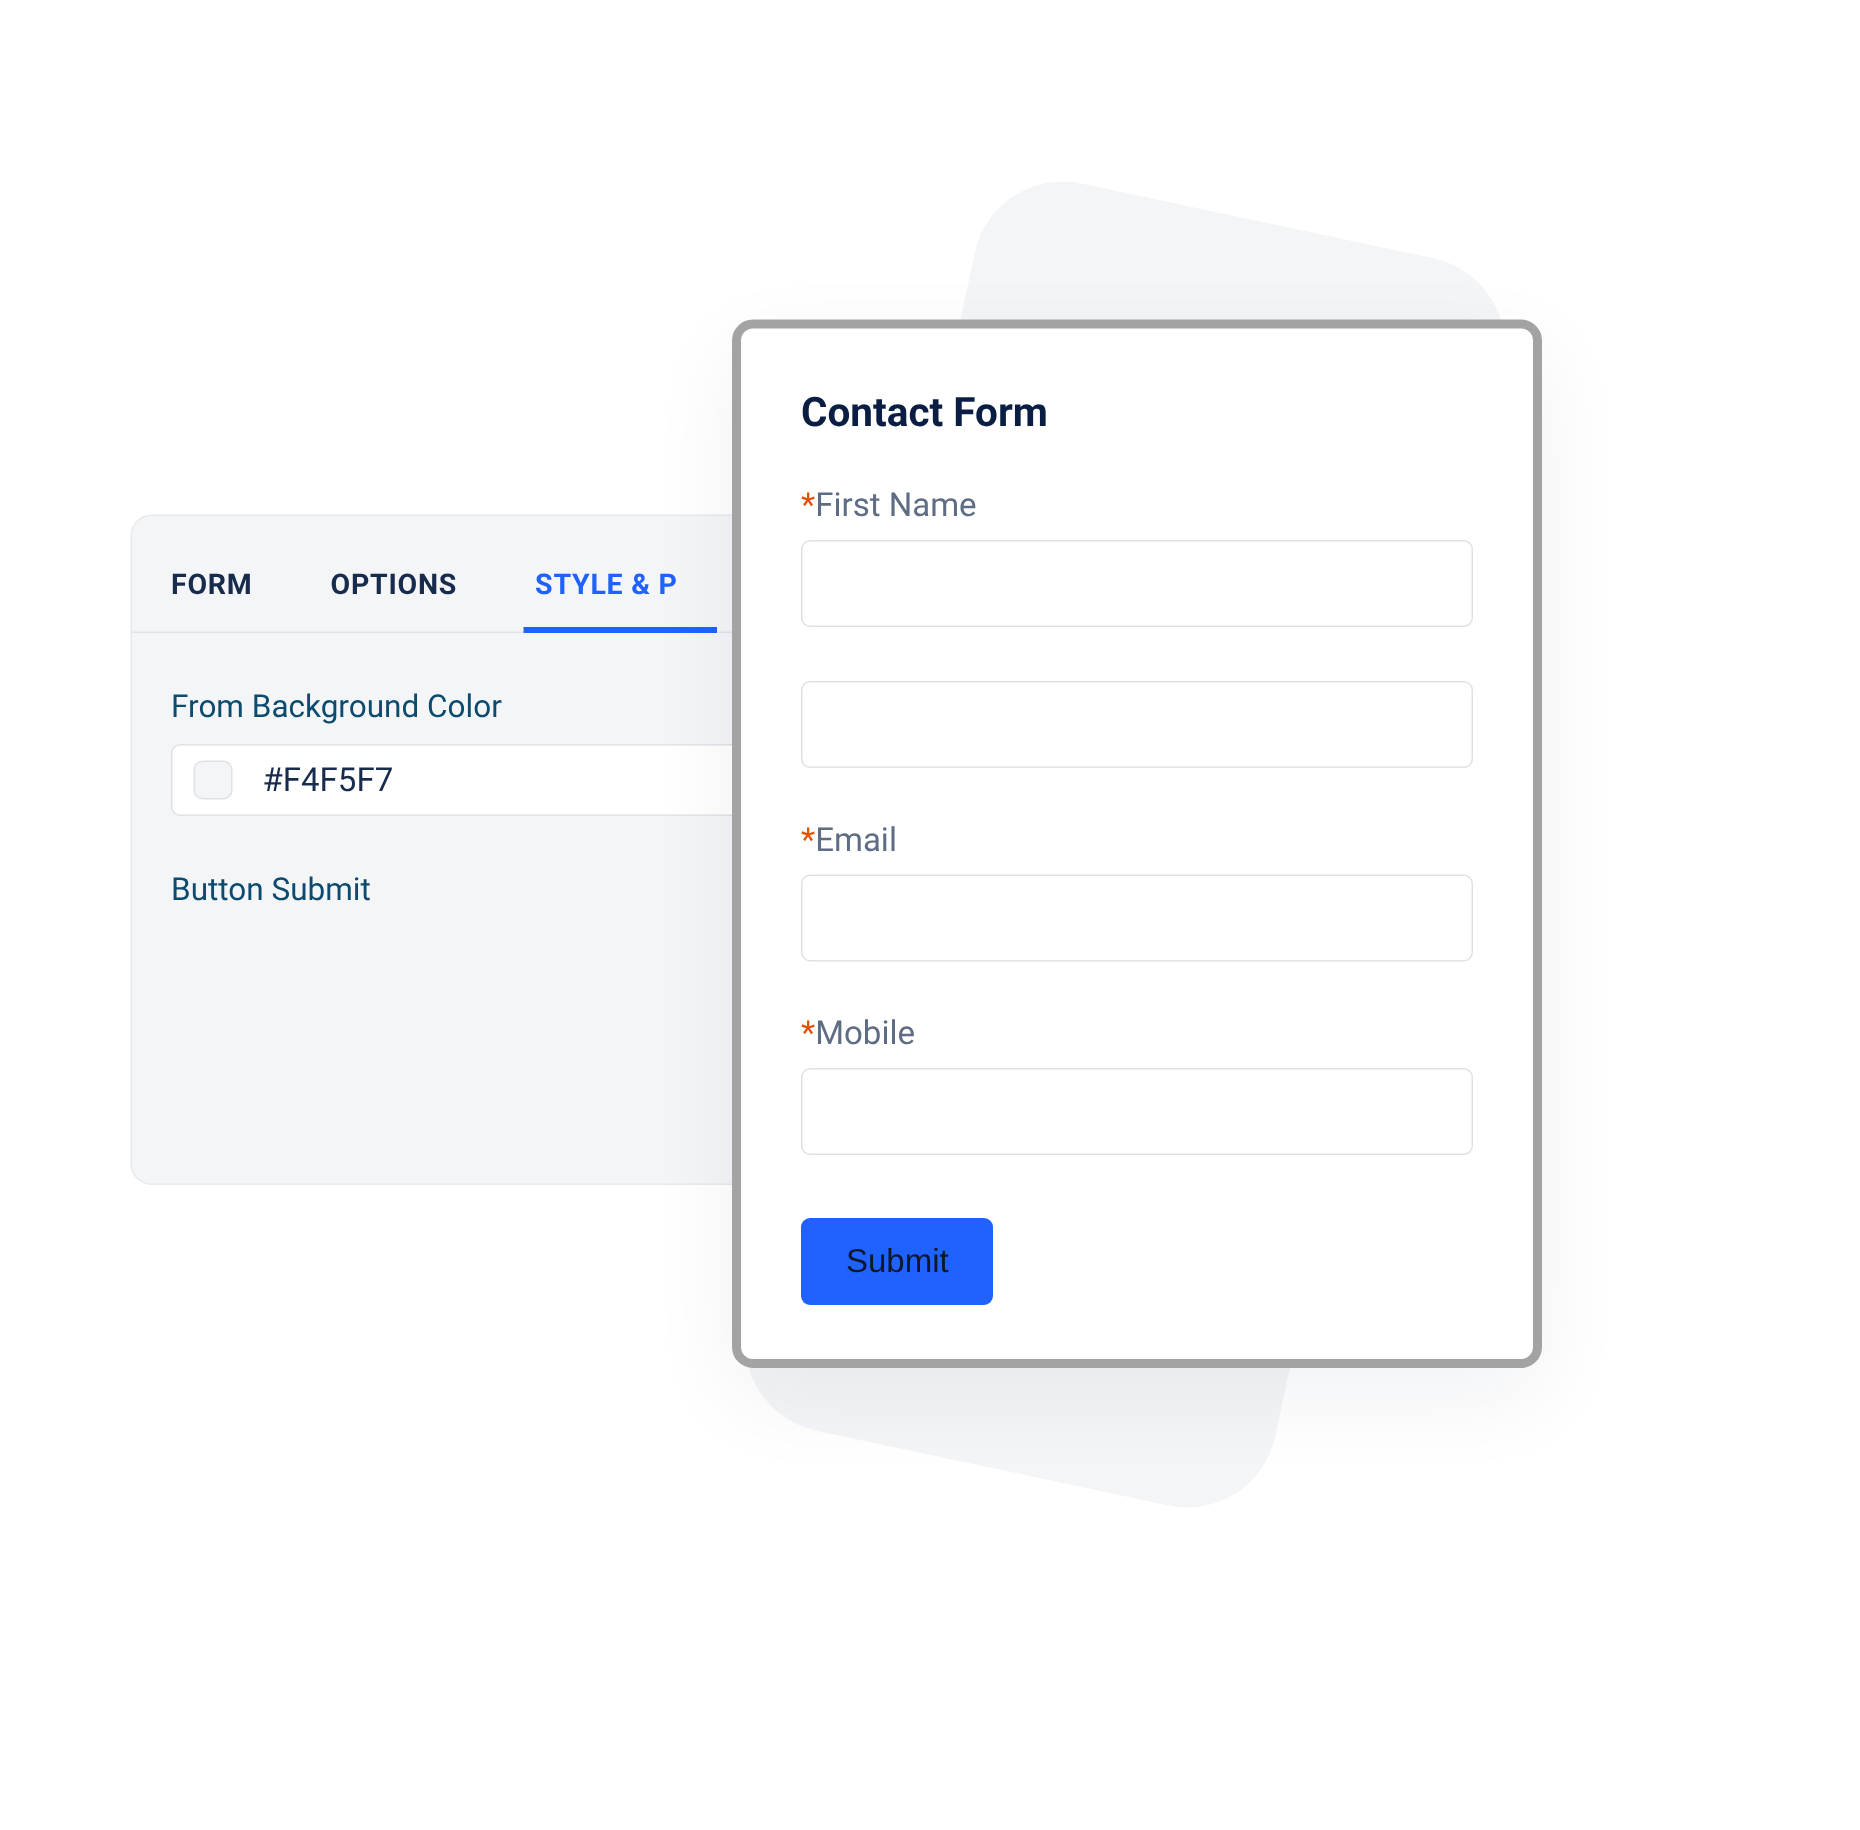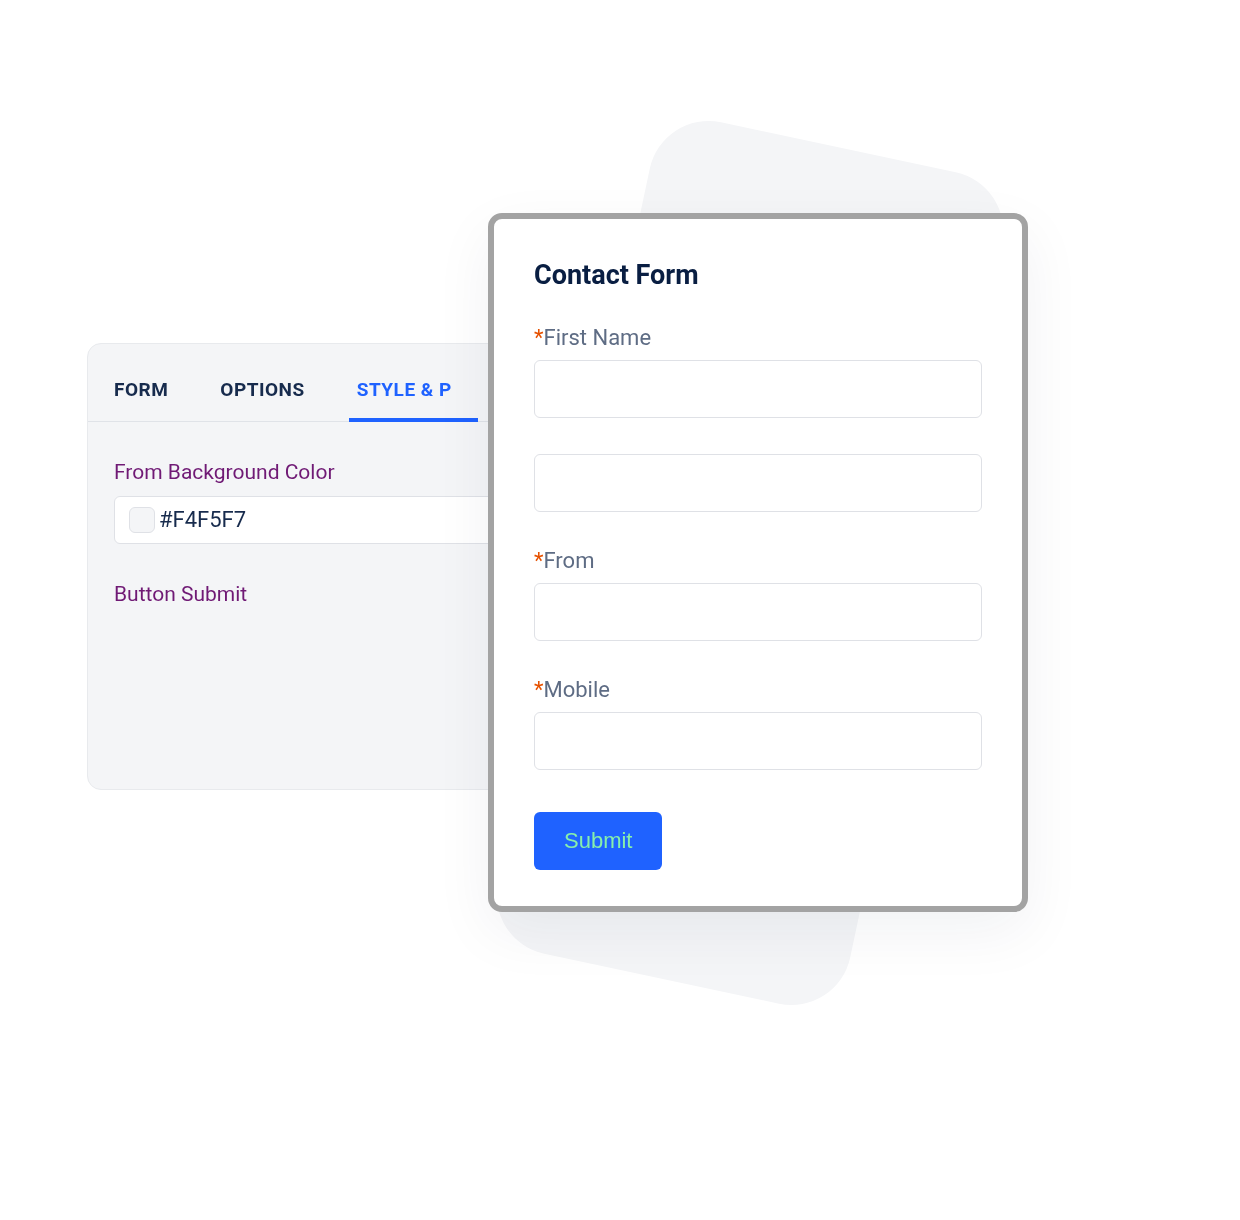--- a/index.html
+++ b/index.html
@@ -66,32 +66,32 @@
       bottom: -1px;
       height: 4px;
       background: #1f62ff;
     }
     .field-group {
       padding: 0 26px;
       margin-top: 38px;
     }
     .field-label {
       font-size: 21px;
-      color: #701a75;
+      color: #0c4a6e;
       margin-bottom: 12px;
       font-weight: 400;
     }
     .color-input {
       display: flex;
-      align-items: flex-start;
+      align-items: center;
       background: #ffffff;
       border: 1px solid #dfe1e6;
       border-radius: 6px;
       padding: 10px 14px;
-      gap: 4px;
+      gap: 20px;
     }
     .color-swatch {
       width: 26px;
       height: 26px;
       border-radius: 6px;
       border: 1px solid #dfe1e6;
       flex-shrink: 0;
     }
     .color-value {
       font-size: 22px;
@@ -132,21 +132,21 @@
       width: 100%;
       height: 58px;
       border: 1px solid #dfe1e6;
       border-radius: 6px;
       background: #ffffff;
       padding: 0 12px;
       font-size: 18px;
     }
     .submit-btn {
       background: #1f62ff;
-      color: #86efac;
+      color: #0f172a;
       border: none;
       border-radius: 6px;
       padding: 16px 30px;
       font-size: 22px;
       font-weight: 500;
       cursor: pointer;
       margin-top: 6px;
     }
   </style>
 </head>
@@ -181,21 +181,21 @@
   <div class="form-field">
     <label class="form-label"><span class="req">*</span><span>First Name</span></label>
     <input class="form-input" type="text" style="">
   </div>
 
   <div class="form-field">
     <input class="form-input" type="text" style="">
   </div>
 
   <div class="form-field">
-    <label class="form-label"><span class="req">*</span><span>From</span></label>
+    <label class="form-label"><span class="req">*</span><span>Email</span></label>
     <input class="form-input" type="text" style="">
   </div>
 
   <div class="form-field">
     <label class="form-label"><span class="req">*</span><span>Mobile</span></label>
     <input class="form-input" type="text" style="">
   </div>
 
   <button class="submit-btn">Submit</button>
 </div>

